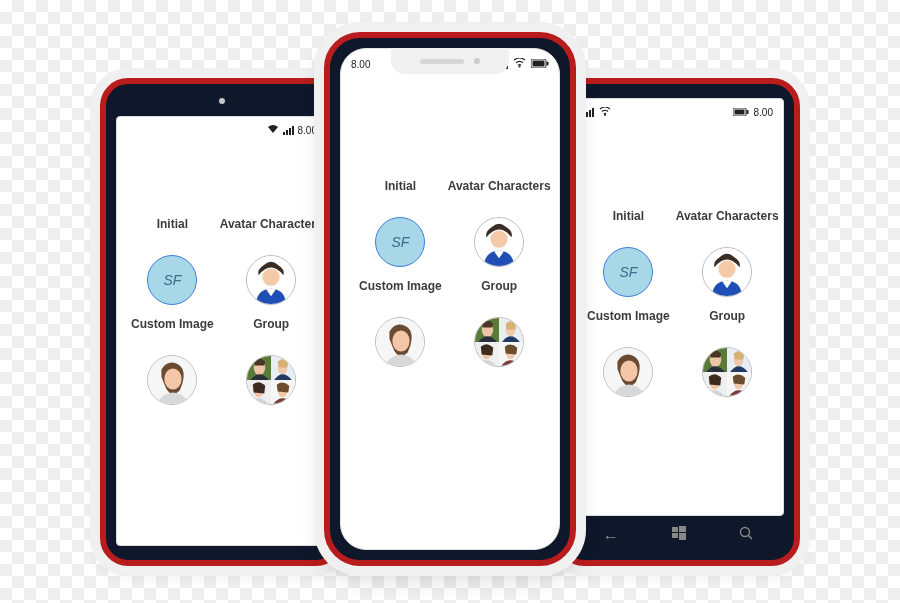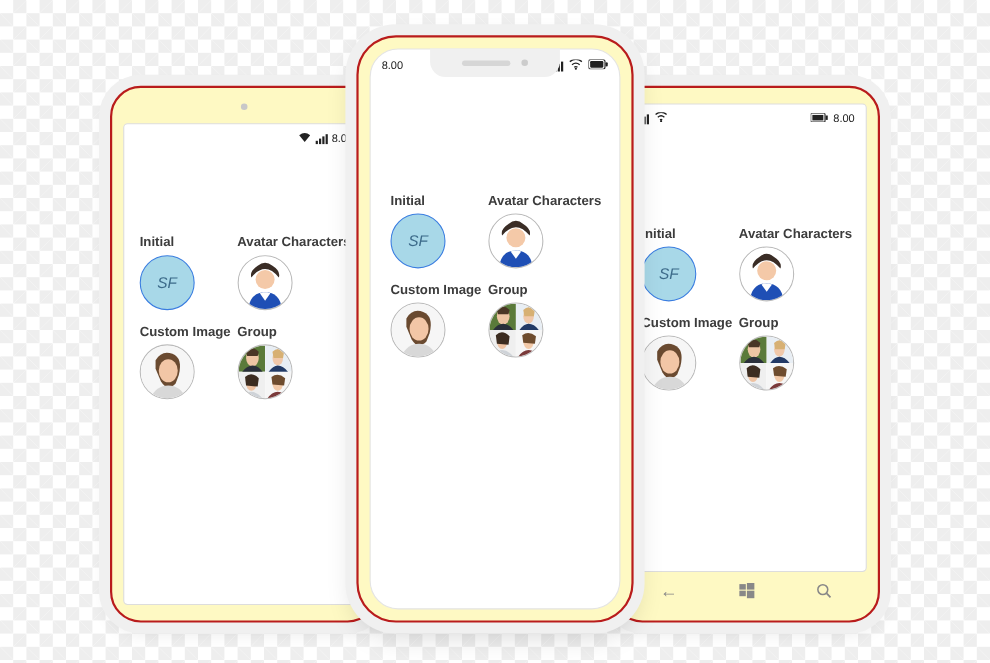--- a/index.html
+++ b/index.html
@@ -14,22 +14,22 @@
       linear-gradient(45deg, transparent 75%, #eee 75%),
       linear-gradient(-45deg, transparent 75%, #eee 75%);
     background-size: 24px 24px;
     background-position: 0 0, 0 12px, 12px -12px, -12px 0;
     overflow: hidden;
   }
   .stage { position: absolute; inset: 0; display: flex; align-items: flex-start; justify-content: center; padding-top: 40px; }
 
   .phone {
     position: absolute;
-    background: #fef9c3;
-    border: 2px solid #b91c1c;
+    background: #0f172a;
+    border: 6px solid #b91c1c;
     border-radius: 28px;
     box-shadow: 0 0 0 10px #f0f0f0, 0 6px 18px rgba(0,0,0,.12);
   }
   .phone .screen {
     position: absolute;
     background: #fff;
     border-radius: 4px;
     overflow: hidden;
   }
 
@@ -81,21 +81,21 @@
 
   
   .content {
     position:absolute; top:100px; left:0; right:0;
     display:grid; grid-template-columns:1fr 1fr; row-gap:12px; column-gap:6px;
     padding:0 14px;
   }
   .iphone .content { top:130px; padding:0 18px; }
   .win .content { top:110px; }
 
-  .cell { display:flex; flex-direction:column; align-items:flex-start; gap:5px; }
+  .cell { display:flex; flex-direction:column; align-items:center; gap:24px; }
   .cell-label { font-size:12px; font-weight:600; color:#3c3c3c; white-space:nowrap; text-align:center; }
 
   .avatar {
     width:50px; height:50px; border-radius:50%;
     display:flex; align-items:center; justify-content:center;
     border:1.5px solid #3a7de0;
     background:#fff;
     overflow:hidden;
     font-size:14px; color:#3d6b8a; font-weight:500;font-style:italic;
   }

